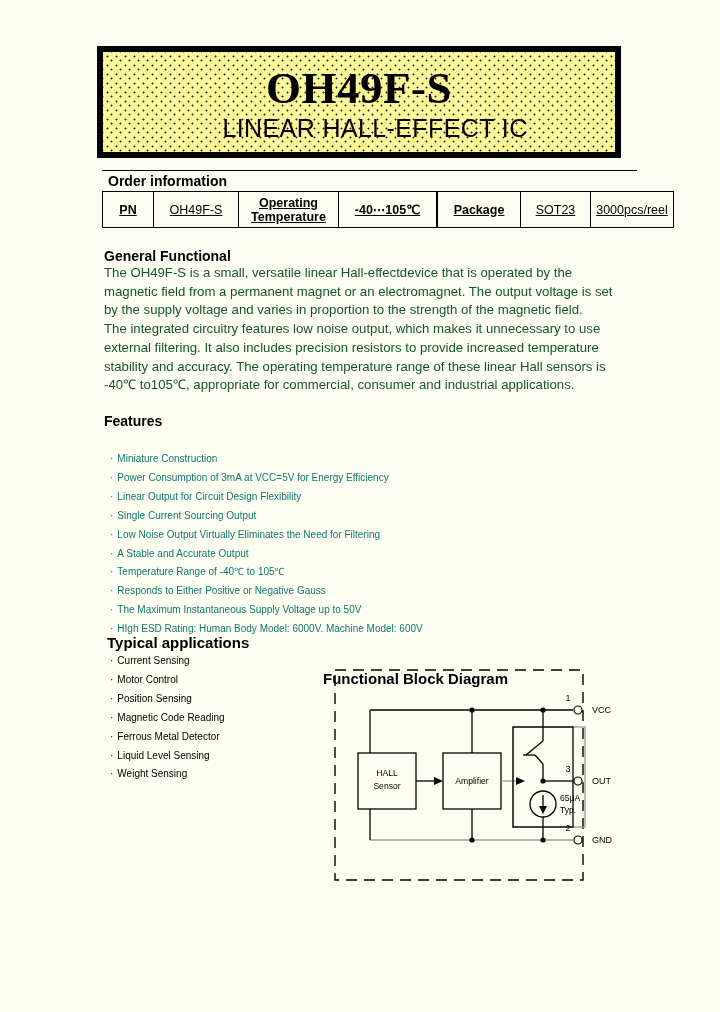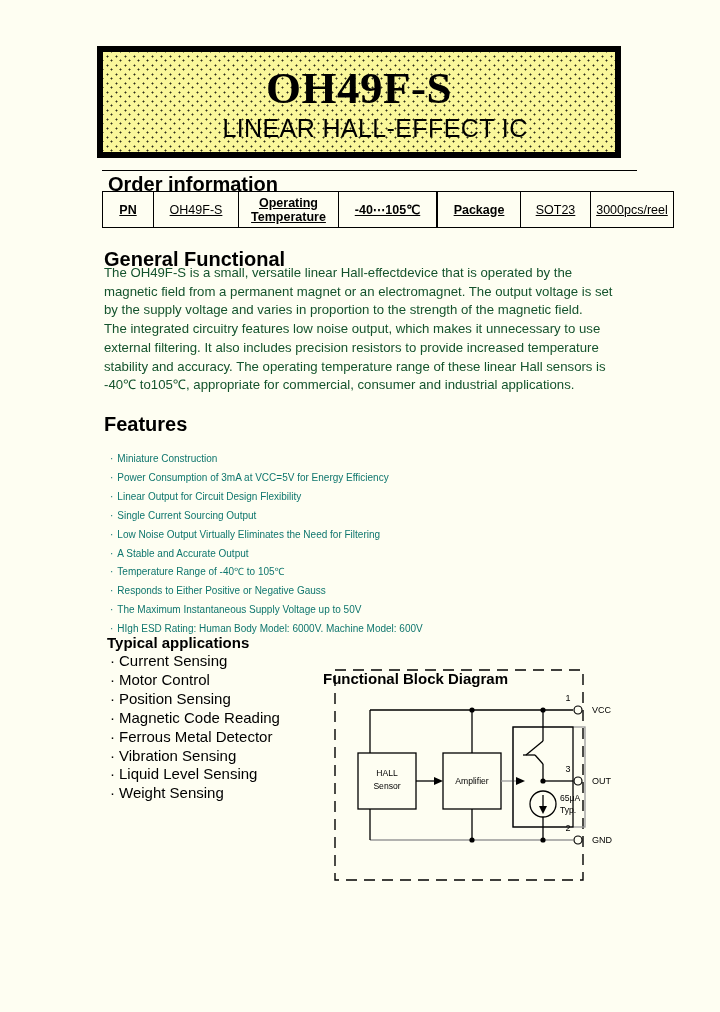--- a/index.html
+++ b/index.html
@@ -55,21 +55,21 @@
     line-height: 30px;
     letter-spacing: 0.4px;
     color: #000;
     padding-left: 32px;
   }
 
   
   .sec-h {
     position: absolute;
     font-weight: bold;
-    font-size: 20px;
+    font-size: 14px;
     color: #000;
     white-space: nowrap;
   }
 
   
   .order-rule {
     position: absolute;
     left: 102px;
     top: 170px;
     width: 535px;
@@ -140,21 +140,21 @@
   .app-head {
     left: 107px;
     top: 634px;
     font-size: 15px;
   }
   .app-list {
     position: absolute;
     left: 110px;
     top: 652px;
     width: 200px;
-    font-size: 15px;
+    font-size: 10px;
     line-height: 18.9px;
     color: #000;
   }
   .app-list .li { white-space: nowrap; }
   .app-list .dot { margin-right: 4px; }
 
   
   .fbd-head {
     left: 323px;
     top: 635px;
@@ -242,21 +242,20 @@
     <div class="li"><span class="dot">·</span><span>HIgh ESD Rating: Human Body Model: 6000V. Machine Model: 600V</span></div>
   </div>
 
   <div class="sec-h app-head">Typical applications</div>
   <div class="app-list">
     <div class="li"><span class="dot">·</span><span>Current Sensing</span></div>
     <div class="li"><span class="dot">·</span><span>Motor Control</span></div>
     <div class="li"><span class="dot">·</span><span>Position Sensing</span></div>
     <div class="li"><span class="dot">·</span><span>Magnetic Code Reading</span></div>
     <div class="li"><span class="dot">·</span><span>Ferrous Metal Detector</span></div>
-    <div class="li"><span class="dot">·</span><span>Vibration Sensing</span></div>
     <div class="li"><span class="dot">·</span><span>Liquid Level Sensing</span></div>
     <div class="li"><span class="dot">·</span><span>Weight Sensing</span></div>
   </div>
 
   <div class="sec-h fbd-head">Functional Block Diagram</div>
   <div class="fbd">
     <svg width="300" height="230" viewBox="0 0 300 230">
 
       <rect x="5" y="5" width="248" height="210" fill="none" stroke="#000" stroke-width="1.4" stroke-dasharray="11,7"></rect>
 

